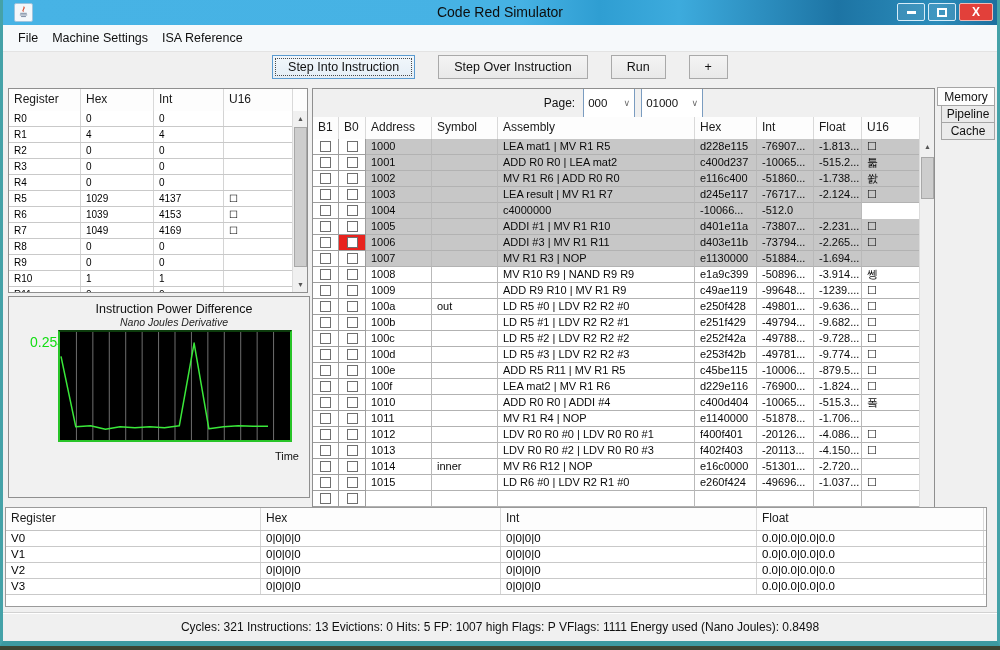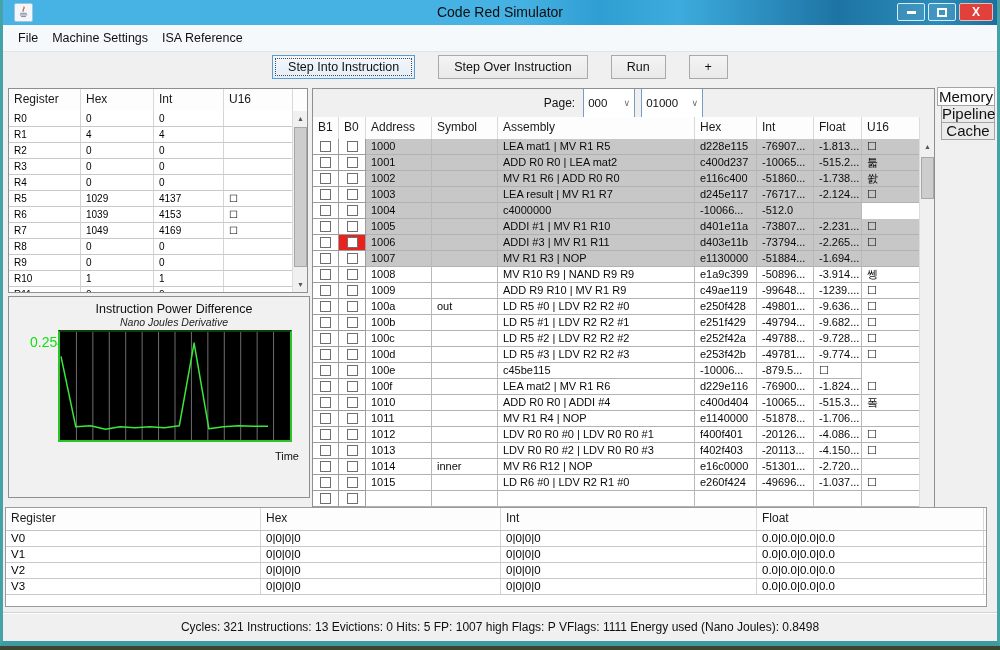--- a/index.html
+++ b/index.html
@@ -90,21 +90,21 @@
   .mrow.sel .cell.txt { background:#c7c7c7; }
   .cellcb { display:flex; align-items:center; justify-content:center; padding:0;
     border-right:1px solid #9d9d9d; border-bottom:1px solid #9d9d9d; background:#fff; }
   .cellcb.bp { background:#e8231e; }
   .checkbox { width:11px; height:11px; background:#fff; border:1px solid #6f6f6f; }
   .u16c { font-size:10px; }
   .memscroll { top:28px; }
 
   
   .side-tabs { position:absolute; left:934px; top:87px; width:58px; }
-  .stab { height:17px; font-size:15px; text-align:center; line-height:16px; color:#111;
+  .stab { height:17px; font-size:12px; text-align:center; line-height:16px; color:#111;
     background:#ebebeb; border:1px solid #a5a5a5; border-top:none; margin-left:4px; }
   .stab.active { background:#fdfdfd; border-top:1px solid #a5a5a5; margin-left:0; height:19px; line-height:18px; }
 
   
   .vec-panel { position:absolute; left:2px; top:507px; width:982px; height:100px;
     background:#fff; border:1px solid #9a9a9a; overflow:hidden; }
   .vec-head, .vrow { grid-template-columns:255px 240px 256px 227px; }
   .vrow { display:grid; height:16px; border-bottom:1px solid #c9c9c9; }
   .vrow .cell { font-size:11.5px; line-height:15px; border-right:1px solid #d4d4d4; }
 
@@ -502,20 +502,21 @@
           </div>
           <div class="mrow">
             <div class="cellcb">
               <div class="checkbox"></div>
             </div>
             <div class="cellcb">
               <div class="checkbox"></div>
             </div>
             <div class="cell txt">100e</div>
             <div class="cell txt"></div>
+            <div class="cell txt">ADD R5 R11 | MV R1 R5</div>
             <div class="cell txt">c45be115</div>
             <div class="cell txt">-10006...</div>
             <div class="cell txt">-879.5...</div>
             <div class="cell txt u16c">☐</div>
           </div>
           <div class="mrow">
             <div class="cellcb">
               <div class="checkbox"></div>
             </div>
             <div class="cellcb">

